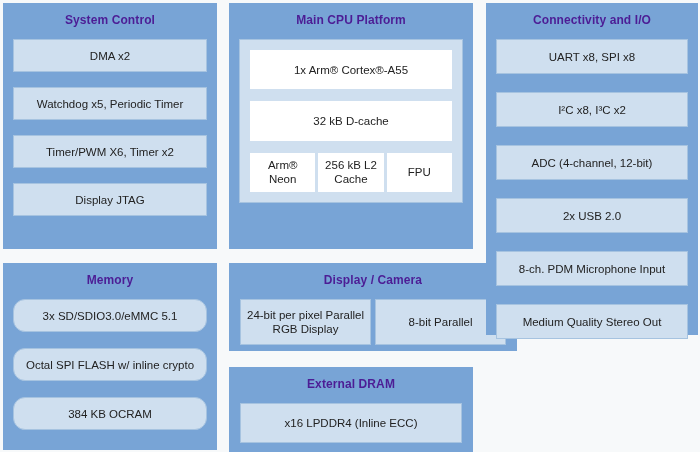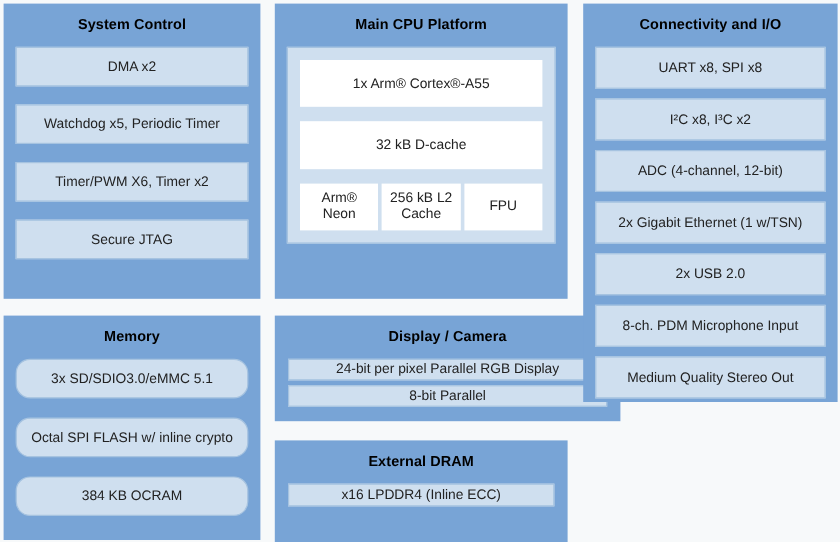--- a/index.html
+++ b/index.html
@@ -16,21 +16,21 @@
   .panel{
     position:absolute;
     background:#78a4d6;
     box-sizing:border-box;
     padding:8px 10px;
   }
   .panel h2{
     margin:0 0 10px 0;
     font-size:12px;
     font-weight:bold;
-    color:#000000;
+    color:#4c1d95;
     text-align:center;
     line-height:18px;
     letter-spacing:.1px;
   }
   .boxes{display:flex;flex-direction:column;}
   .box{
     background:#cfdfef;
     border:1px solid #a6c3e0;
     box-sizing:border-box;
     display:flex;
@@ -68,42 +68,42 @@
     display:flex;
     align-items:center;
     justify-content:center;
     text-align:center;
     font-size:11.5px;
     color:#222222;
     line-height:14px;
     padding:1px 3px;
   }
   #p-display{left:229px;top:263px;width:288px;height:88px;padding:8px 11px;}
-  #p-display .boxes{flex-direction:column;gap:4px;margin-top:6px;}
+  #p-display .boxes{flex-direction:row;gap:4px;margin-top:6px;}
   #p-display .box{height:46px;flex:1;}
   #p-dram{left:229px;top:367px;width:244px;height:85px;padding:8px 11px;}
   #p-dram .boxes{margin-top:8px;}
-  #p-dram .box{height:19px;}
+  #p-dram .box{height:40px;}
   
   #p-conn{left:486px;top:3px;width:212px;height:332px;}
-  #p-conn .boxes{gap:8px;}
+  #p-conn .boxes{gap:18px;}
   #p-conn .box{height:35px;}
 </style>
 </head>
 <body>
 
 <div class="canvas">
 
   <section class="panel" id="p-system">
     <h2>System Control</h2>
     <div class="boxes">
       <div class="box">DMA x2</div>
       <div class="box">Watchdog x5, Periodic Timer</div>
       <div class="box">Timer/PWM X6, Timer x2</div>
-      <div class="box">Secure JTAG</div>
+      <div class="box">Display JTAG</div>
     </div>
   </section>
 
   <section class="panel" id="p-memory">
     <h2>Memory</h2>
     <div class="boxes">
       <div class="box">3x SD/SDIO3.0/eMMC 5.1</div>
       <div class="box">Octal SPI FLASH w/ inline crypto</div>
       <div class="box">384 KB OCRAM</div>
     </div>
@@ -140,20 +140,19 @@
       <div class="box">x16 LPDDR4 (Inline ECC)</div>
     </div>
   </section>
 
   <section class="panel" id="p-conn">
     <h2>Connectivity and I/O</h2>
     <div class="boxes">
       <div class="box">UART x8, SPI x8</div>
       <div class="box">I²C x8, I³C x2</div>
       <div class="box">ADC (4-channel, 12-bit)</div>
-      <div class="box">2x Gigabit Ethernet (1 w/TSN)</div>
       <div class="box">2x USB 2.0</div>
       <div class="box">8-ch. PDM Microphone Input</div>
       <div class="box">Medium Quality Stereo Out</div>
     </div>
   </section>
 
 </div>
 
 </body></html>

